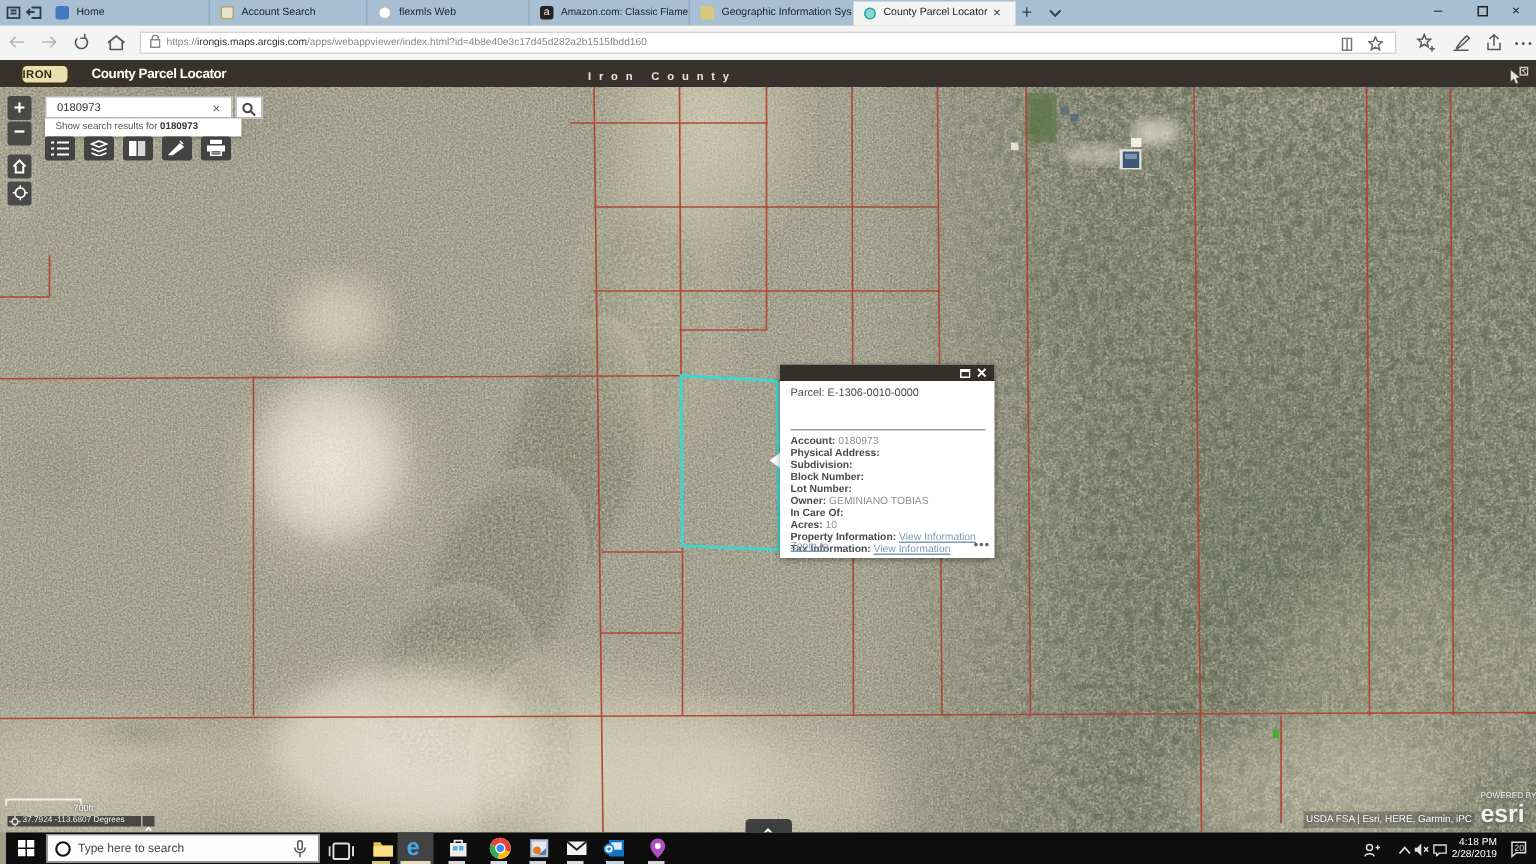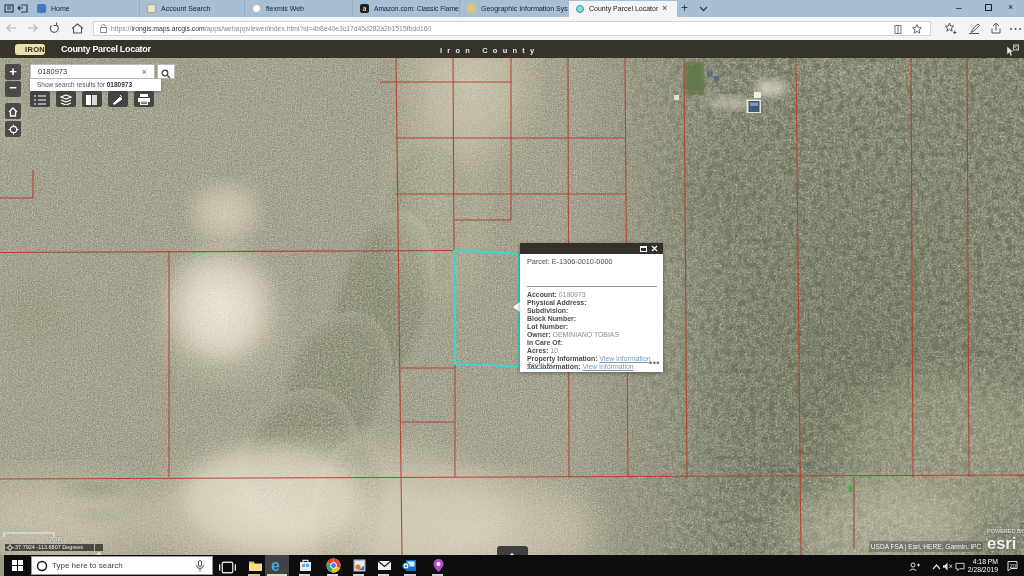--- a/index.html
+++ b/index.html
@@ -9,23 +9,23 @@
 
 #tabbar{left:0;top:0;width:1024px;height:17px;background:#a8bed2;}
 .tab{position:absolute;top:0;height:17px;font-size:7px;color:#17222e;line-height:17px;padding-left:21px;border-right:1px solid #92acc2;white-space:nowrap;overflow:hidden;}
 .fav{position:absolute;left:7px;top:4px;width:9px;height:9px;border-radius:2px;}
 #activetab{position:absolute;left:569px;top:1px;width:108px;height:16px;background:#f4f4f4;font-size:7px;color:#222;line-height:16px;padding-left:20px;white-space:nowrap;}
 
 #addr{left:0;top:17px;width:1024px;height:23px;background:#f4f4f4;}
 #urlbox{position:absolute;left:93px;top:4px;width:838px;height:15px;background:#fff;border:1px solid #d4d4d4;font-size:6.8px;color:#888;line-height:13px;white-space:nowrap;}
 
 #apphead{left:0;top:40px;width:1024px;height:18px;background:#37322b;}
-#ironlogo{position:absolute;left:13px;top:2px;width:34px;height:15px;background:#ecdfae;border:2px solid #3e321c;border-radius:5px;color:#352a12;font-size:7.5px;font-weight:bold;text-align:right;line-height:11px;letter-spacing:.3px;}
+#ironlogo{position:absolute;left:13px;top:2px;width:34px;height:15px;background:#ecdfae;border:2px solid #3e321c;border-radius:5px;color:#352a12;font-size:7.5px;font-weight:bold;text-align:left;line-height:11px;letter-spacing:.3px;}
 #apptitle{position:absolute;left:61px;top:3.5px;color:#fff;font-size:9px;font-weight:bold;letter-spacing:-0.3px;}
-#county{position:absolute;left:392px;top:6px;color:#e8e6e2;font-size:7.5px;font-weight:bold;letter-spacing:5.2px;margin-left:48px;}
+#county{position:absolute;left:392px;top:6px;color:#e8e6e2;font-size:7.5px;font-weight:bold;letter-spacing:5.2px;}
 
 #terrain{left:0;top:58px;width:1024px;height:497px;background-color:#a3a08d;background-image:
  radial-gradient(50px 54px at 220px 248px, rgba(246,240,226,.95), rgba(246,240,226,0) 74%),
  radial-gradient(62px 64px at 222px 260px, rgba(232,226,210,.65), rgba(232,226,210,0) 74%),
  radial-gradient(36px 32px at 225px 155px, rgba(226,219,202,.55), rgba(226,219,202,0) 74%),
  radial-gradient(70px 85px at 470px 28px, rgba(212,205,184,.8), rgba(212,205,184,0) 72%),
  radial-gradient(55px 105px at 437px 145px, rgba(206,199,177,.6), rgba(206,199,177,0) 72%),
  radial-gradient(90px 52px at 272px 442px, rgba(244,238,226,.95), rgba(244,238,226,0) 72%),
  radial-gradient(175px 72px at 330px 455px, rgba(224,218,200,.8), rgba(224,218,200,0) 72%),
  radial-gradient(125px 58px at 470px 472px, rgba(222,215,195,.75), rgba(222,215,195,0) 72%),

